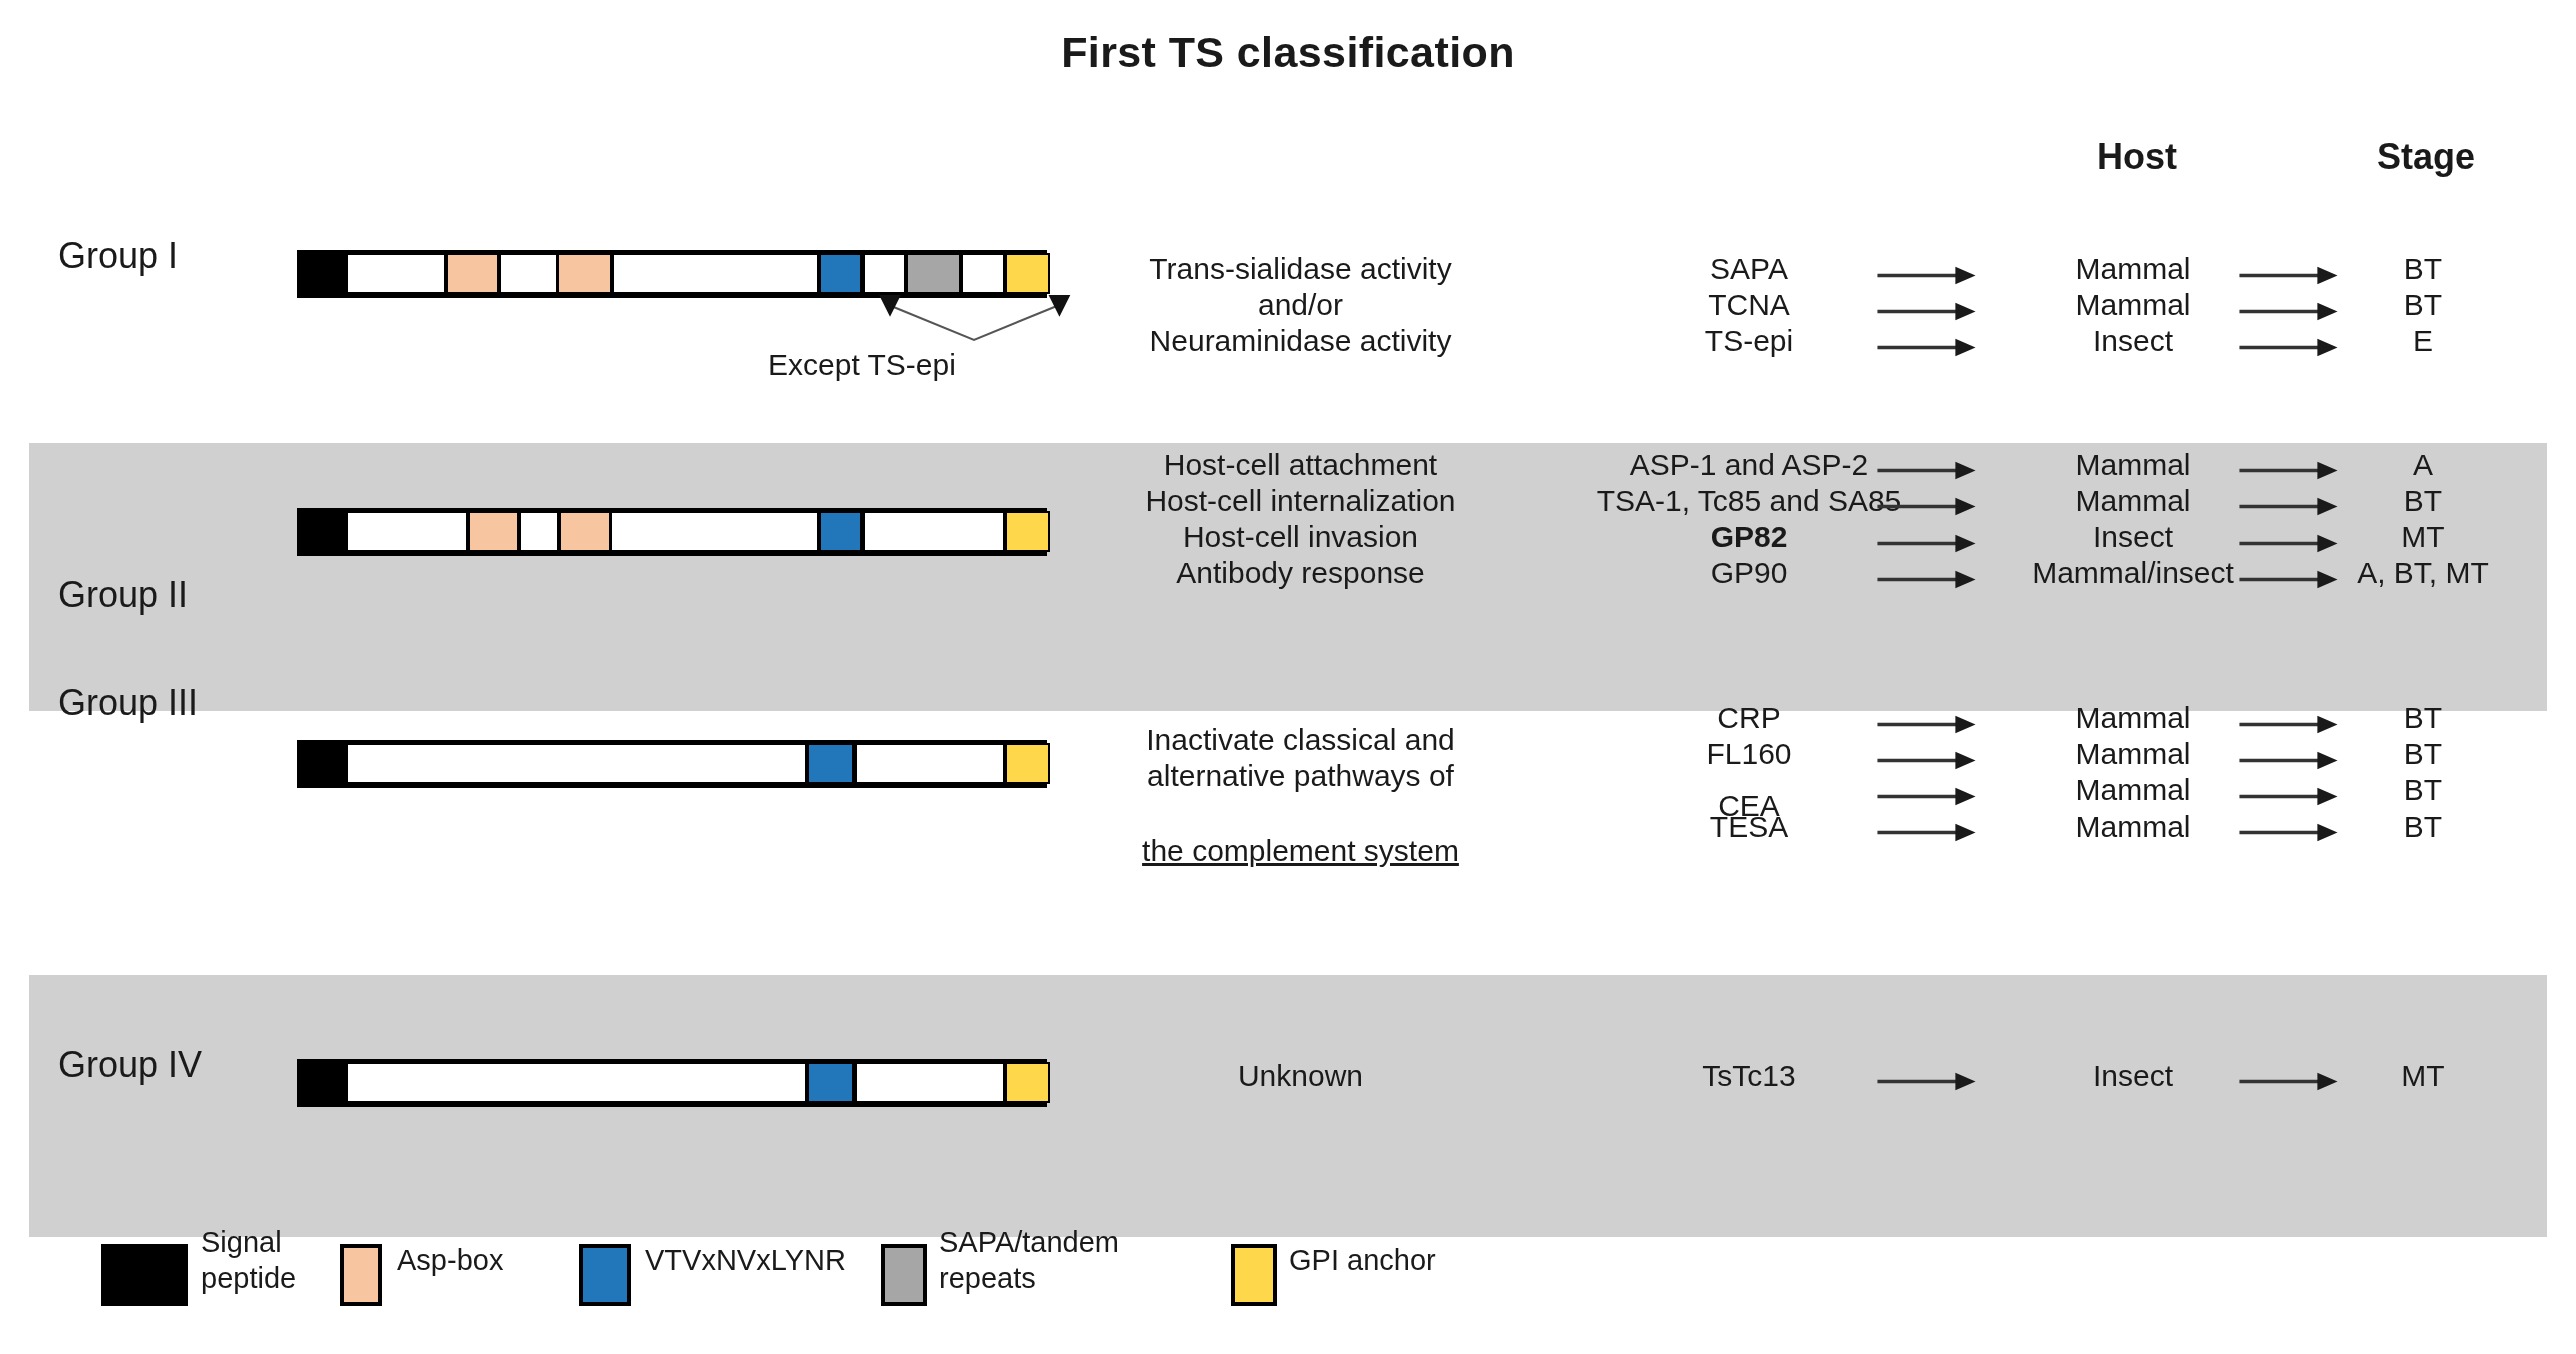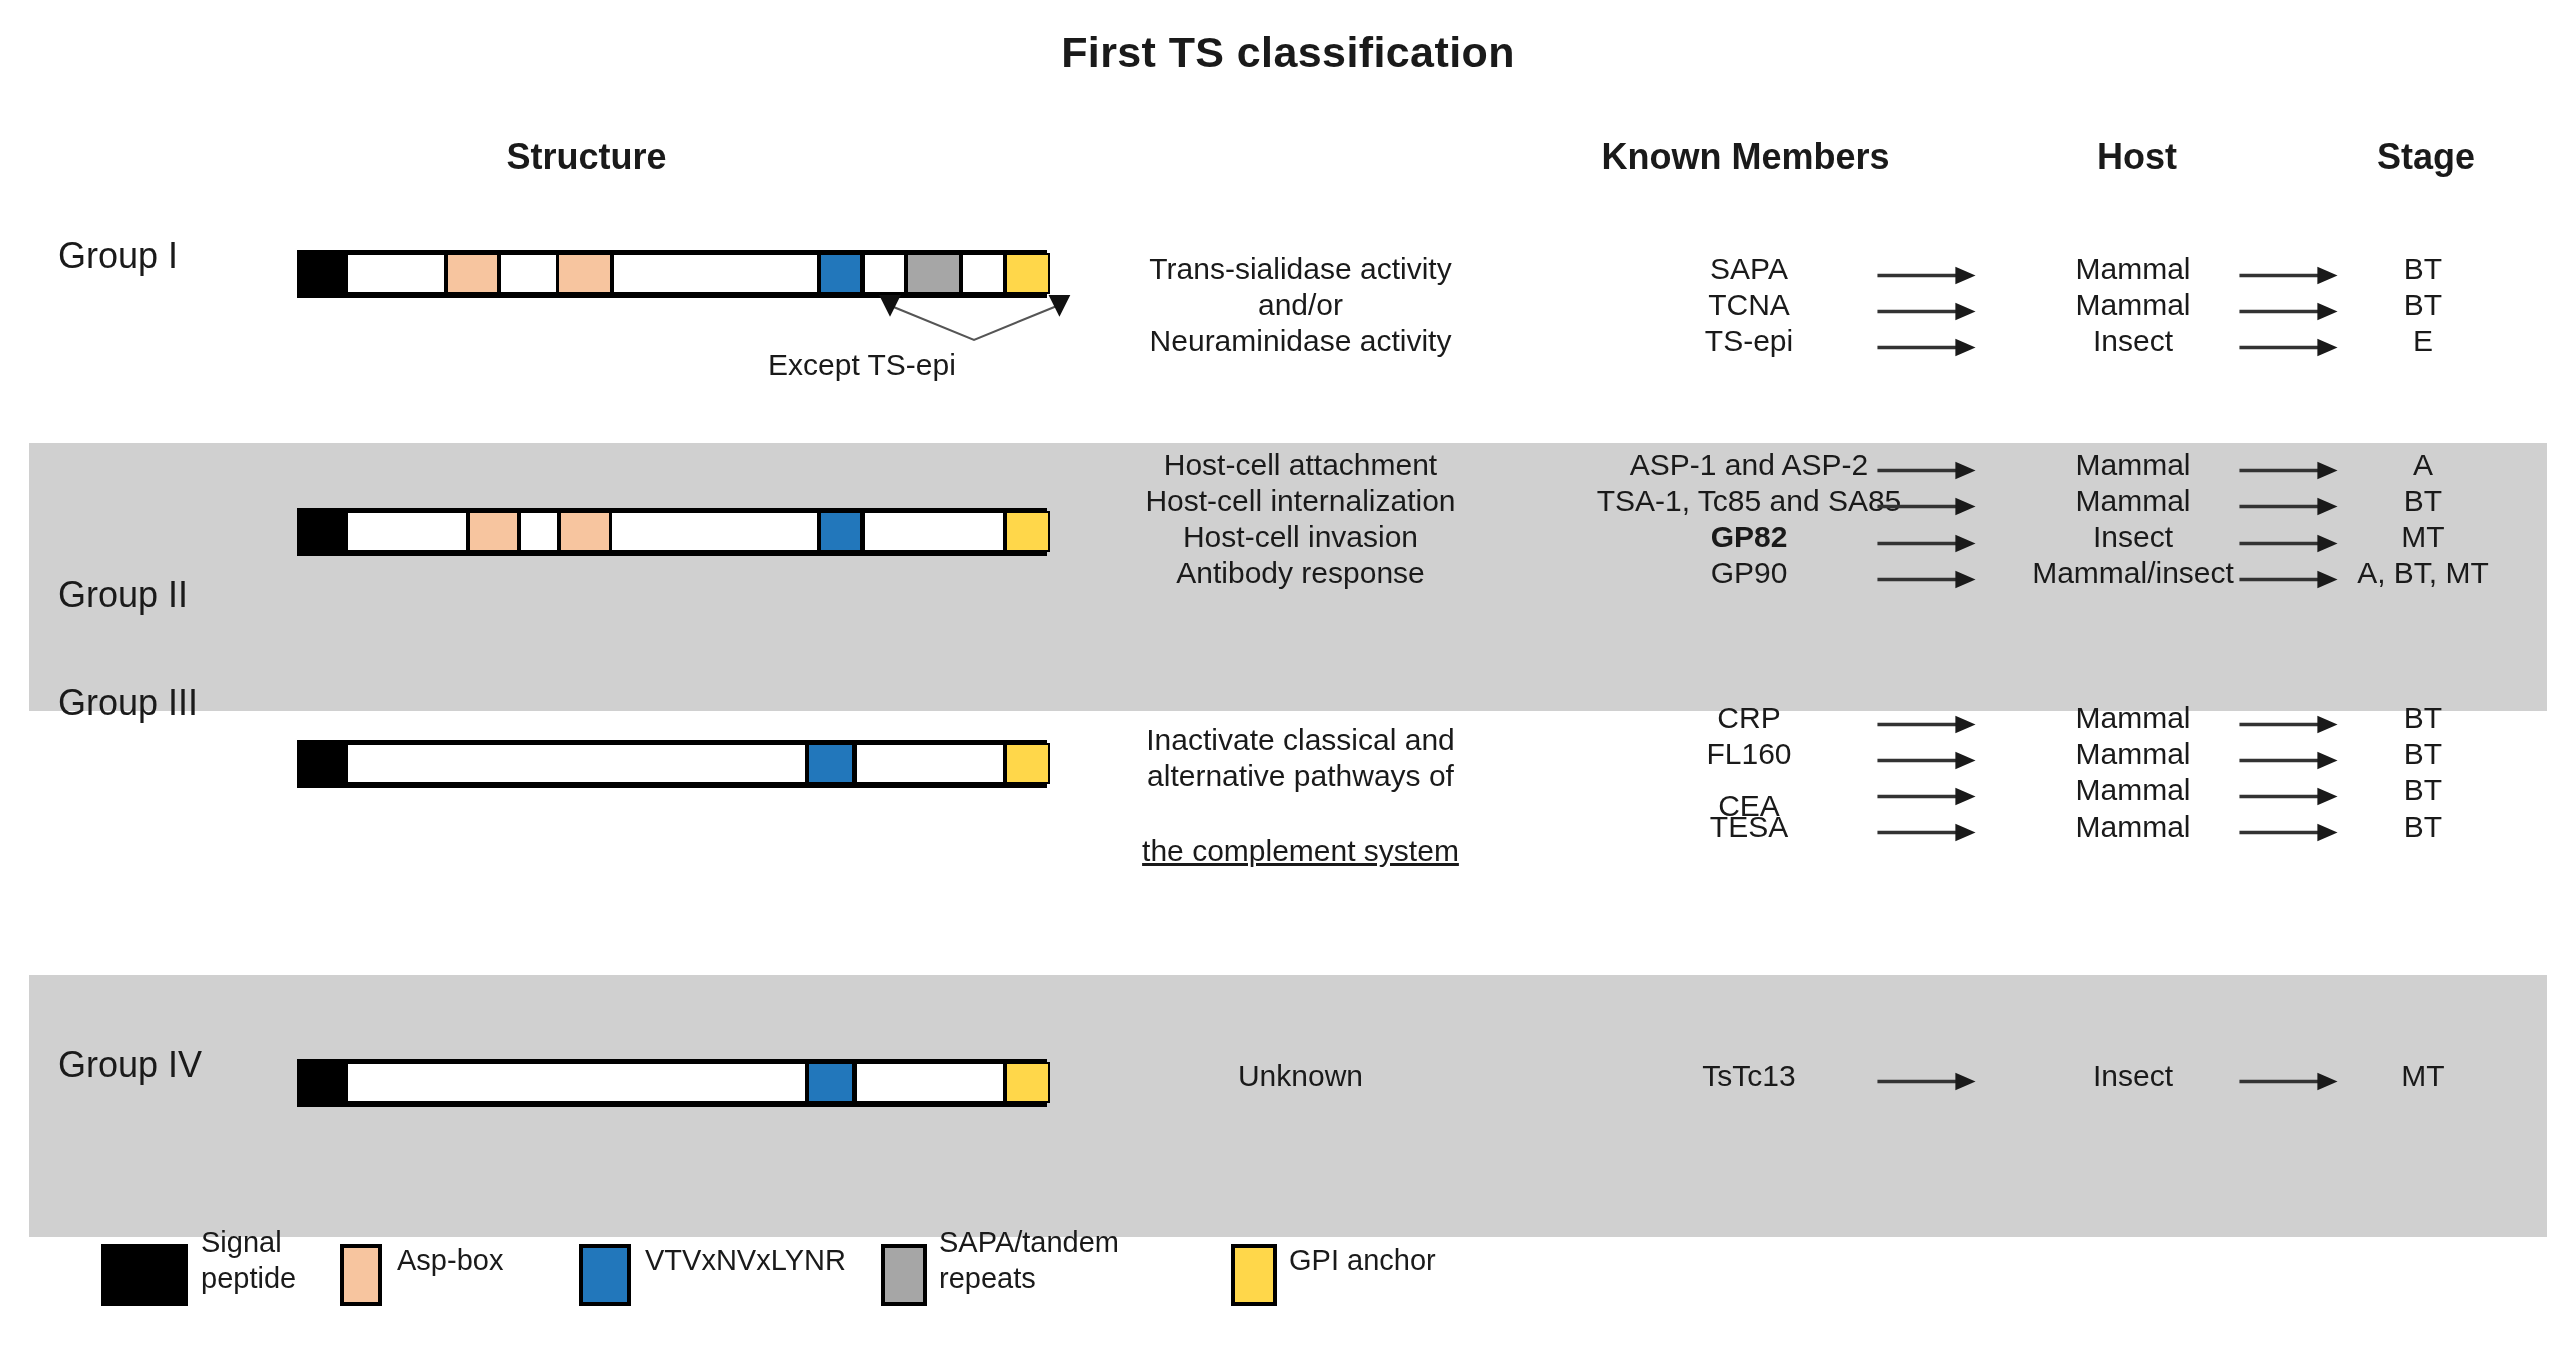--- a/index.html
+++ b/index.html
@@ -70,22 +70,20 @@
     position:absolute;font-size:29px;line-height:36px;
   }
 </style>
 </head>
 <body>
 
 <div id="figure">
 
   <div class="title">First  TS classification</div>
 
-  <div class="col-head" style="left:420px;width:333px;">Structure</div>
-  <div class="col-head" style="left:1528px;width:435px;">Known Members</div>
   <div class="col-head" style="left:2021px;width:232px;">Host</div>
   <div class="col-head" style="left:2310px;width:232px;">Stage</div>
 
   <div id="dynamic-layer">
       <div class="group-label" style="left:58px;top:235px;text-align:center;">Group I</div>
       <div class="bar" style="left:297px;top:250px;width:750px;">
         <div class="seg" style="left:0px;width:46px;background:#000000;border:none;"></div>
         <div class="seg" style="left:46px;width:100px;background:#ffffff;border:2.9px solid #000;"></div>
         <div class="seg" style="left:146px;width:53px;background:#f7c59f;border:2.9px solid #000;"></div>
         <div class="seg" style="left:199px;width:59px;background:#ffffff;border:2.9px solid #000;"></div>

